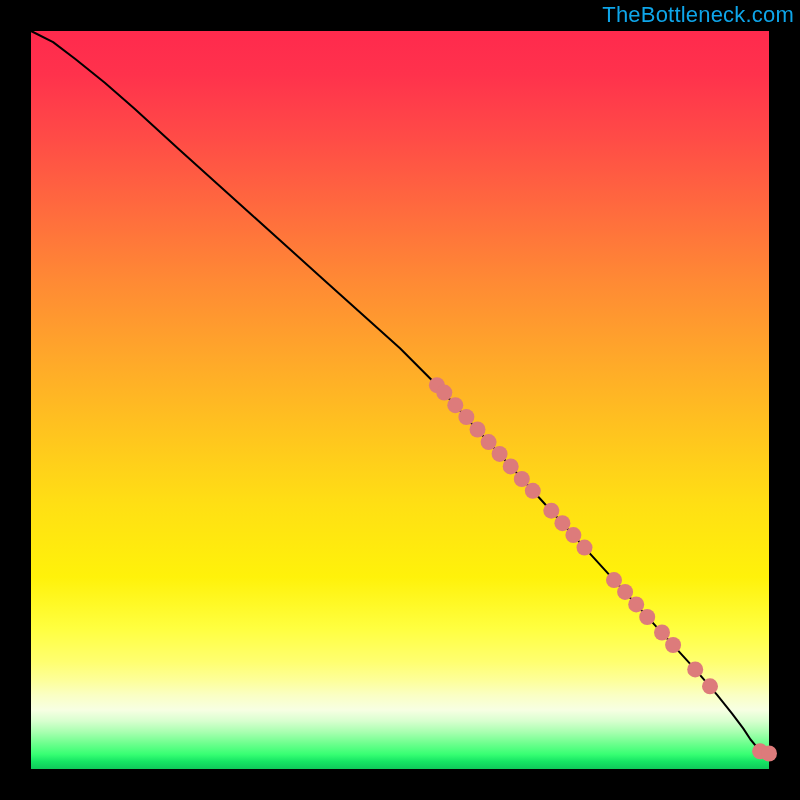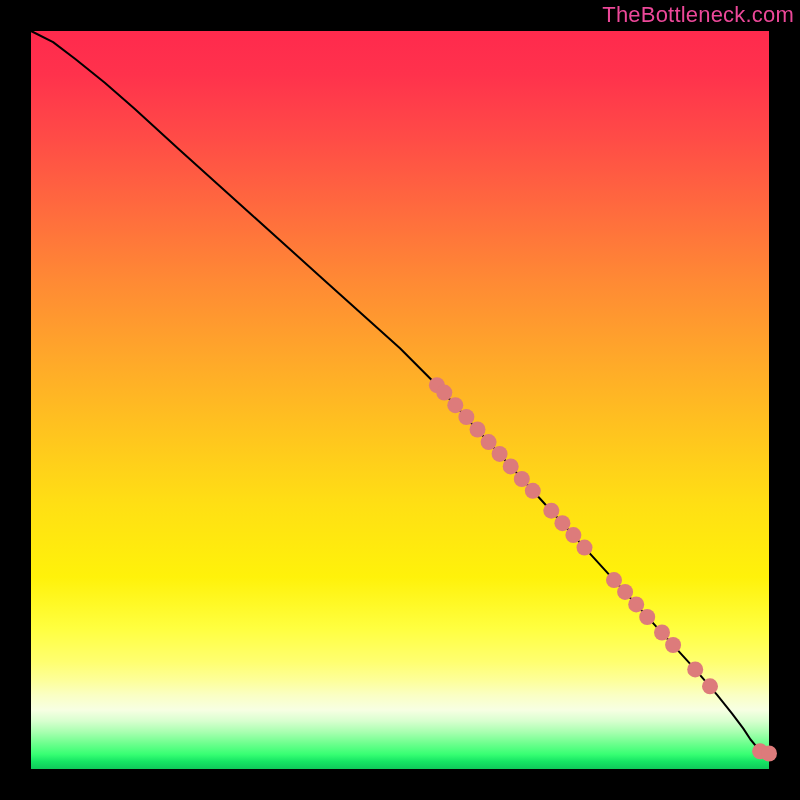--- a/index.html
+++ b/index.html
@@ -14,21 +14,21 @@
   .root {
     position: relative;
     width: 800px;
     height: 800px;
     background: #000;
   }
   .attribution {
     position: absolute;
     top: 2px;
     right: 6px;
-    color: #ec4899;
+    color: #0ea5e9;
     font-size: 22px;
     font-weight: 500;
     letter-spacing: 0.2px;
   }
   .plot-frame {
     position: absolute;
     left: 31px;
     top: 31px;
     width: 738px;
     height: 738px;

